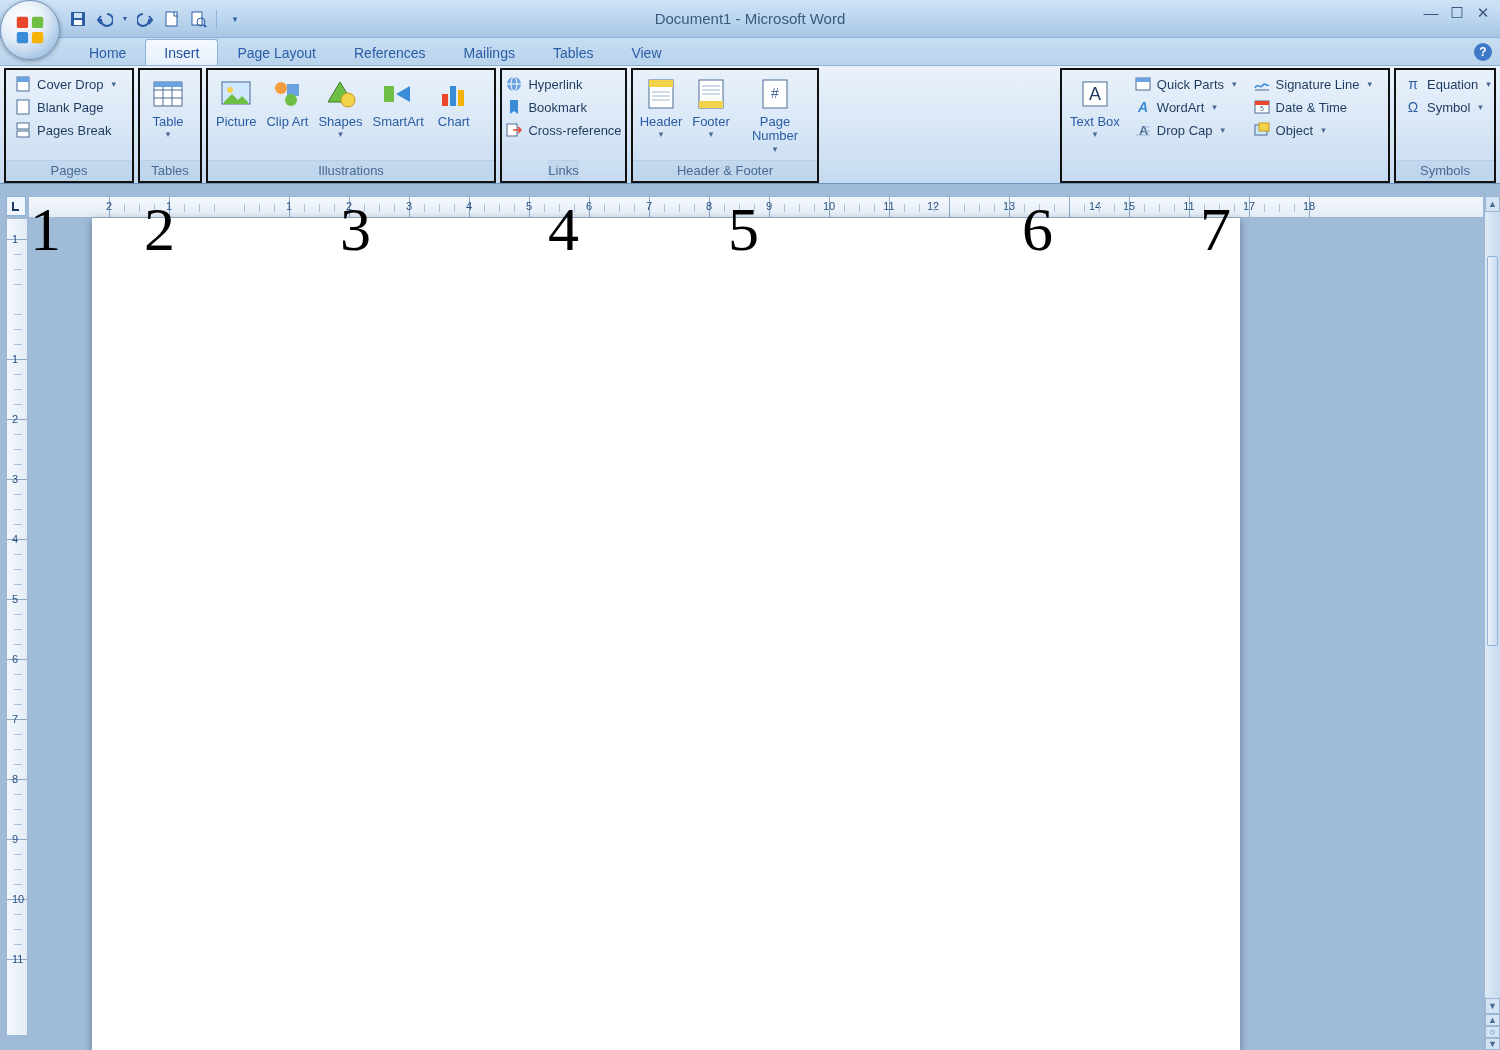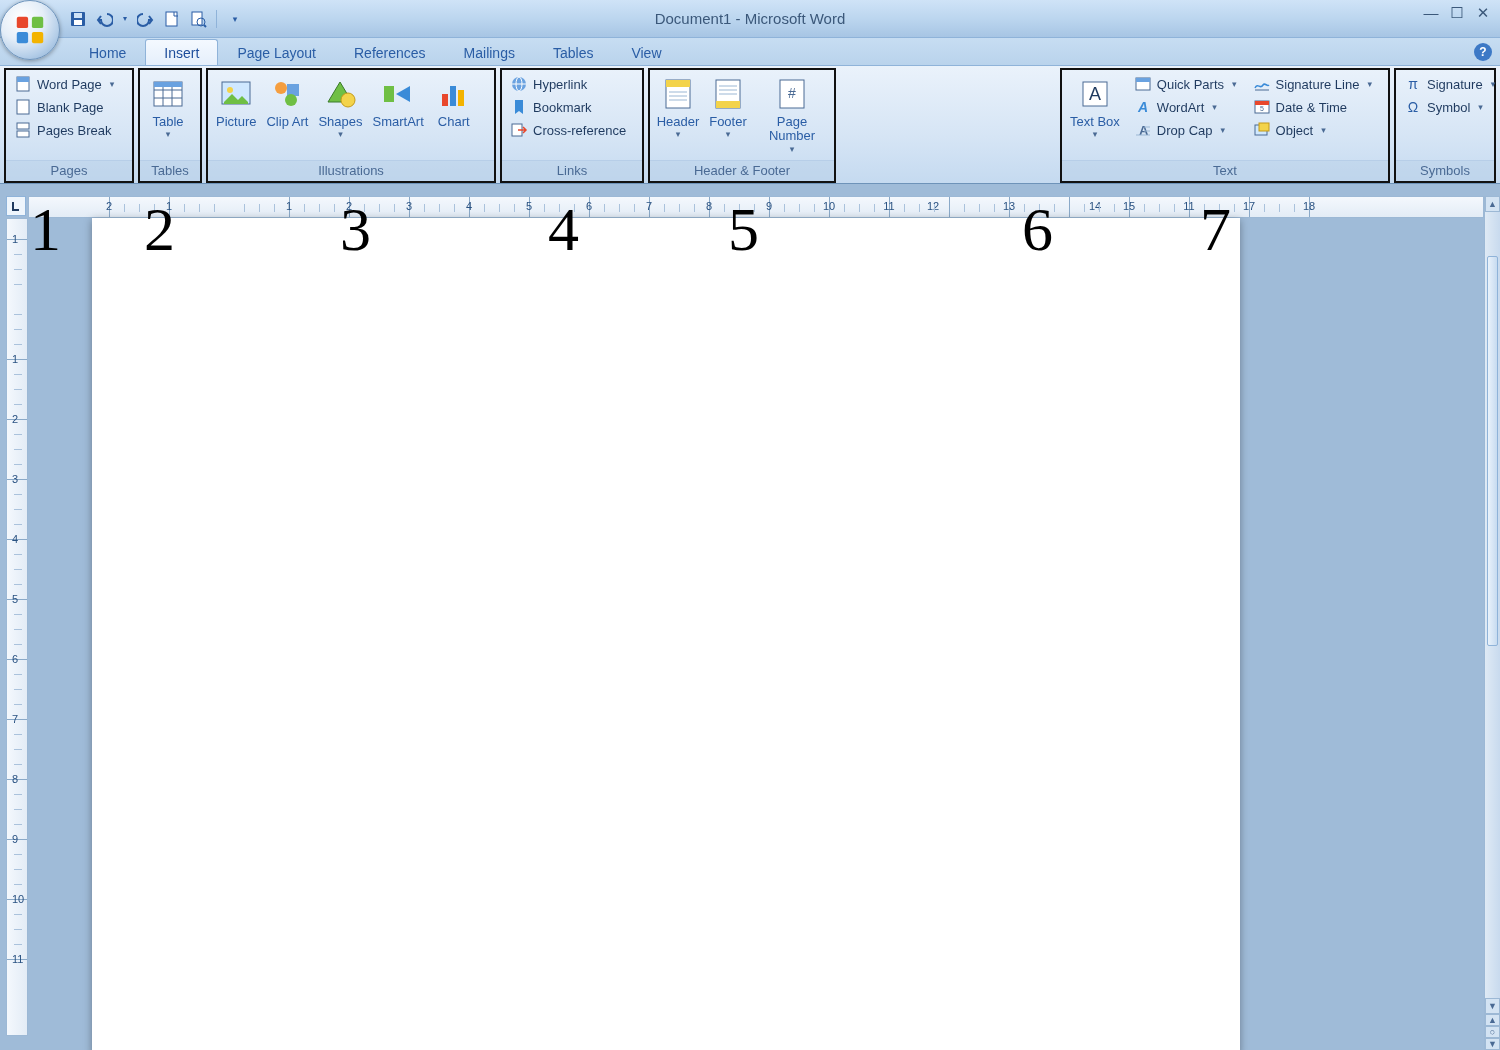--- a/index.html
+++ b/index.html
@@ -32,21 +32,21 @@
   .small-btn { display:flex; align-items:center; gap:5px; font-size:13px; color:#1f3a5f; padding:2px 4px; white-space:nowrap; }
   .small-btn svg { width:18px; height:18px; flex:none; }
   .dd::after { content:"▾"; font-size:9px; color:#4a6a94; margin-left:3px; }
   .big-btn { display:flex; flex-direction:column; align-items:center; justify-content:flex-start; padding:2px 4px; min-width:48px; }
   .big-btn .ico { width:38px; height:38px; display:flex; align-items:center; justify-content:center; margin-bottom:2px; }
   .big-btn .ico svg { width:36px; height:36px; }
   .big-btn .lab { font-size:13px; color:#2a5da5; text-align:center; line-height:1.1; }
   .big-btn .sub { font-size:9px; color:#4a6a94; }
 
   
-  .g1{width:130px;} .g2{width:64px;} .g3{width:290px;} .g4{width:144px;} .g5{width:188px;} .g6{width:330px;} .g7{width:102px;}
+  .g1{width:130px;} .g2{width:64px;} .g3{width:290px;} .g4{width:127px;align-items:center;} .g5{width:188px;} .g6{width:330px;} .g7{width:102px;}
   .gap { flex:1 0 8px; }
 
   
   .workarea { position:absolute; top:184px; left:0; right:0; bottom:0; background:#9fbbd8; }
   .hruler { position:absolute; top:12px; left:28px; right:16px; height:22px; background:linear-gradient(to bottom,#f4f8fd,#e3ecf6); border:1px solid #9cb8d5; font-size:10px; color:#4a6a94; overflow:hidden; }
   .hruler .tick { position:absolute; top:0; width:1px; height:22px; background:#8aa9c8; }
   .hruler .ticklab { position:absolute; top:3px; font-size:11px; color:#2a5282; transform:translateX(-50%); }
   .hruler .minor { position:absolute; top:7px; width:1px; height:8px; background:#aac2dc; }
   .vruler { position:absolute; top:34px; left:6px; width:22px; bottom:14px; background:linear-gradient(to right,#f4f8fd,#e3ecf6); border:1px solid #9cb8d5; overflow:hidden; }
   .vruler .vtick { position:absolute; left:0; height:1px; width:22px; background:#8aa9c8; }
@@ -135,21 +135,21 @@
 <div class="ribbon">
 
   <div class="group g1">
     <div class="group-body">
       <div class="vlist">
         <div class="small-btn dd">
           <svg viewBox="0 0 18 18">
               <rect x="3" y="2" width="12" height="14" fill="#fff" stroke="#4a6a94"></rect>
               <rect x="3" y="2" width="12" height="5" fill="#6aa2e0"></rect>
             </svg>
-          <span>Word Page</span>
+          <span>Cover Drop</span>
         </div>
         <div class="small-btn">
           <svg viewBox="0 0 18 18">
               <rect x="3" y="2" width="12" height="14" fill="#fff" stroke="#4a6a94"></rect>
             </svg>
           <span>Blank Page</span>
         </div>
         <div class="small-btn">
           <svg viewBox="0 0 18 18">
               <rect x="3" y="2" width="12" height="6" fill="#fff" stroke="#4a6a94"></rect>
@@ -364,31 +364,30 @@
         </div>
         <div class="small-btn dd">
           <svg viewBox="0 0 18 18">
               <rect x="2" y="4" width="12" height="10" fill="#cfe8ff" stroke="#4a6a94"></rect>
               <rect x="6" y="2" width="10" height="8" fill="#f3d34a" stroke="#c49a1a"></rect>
             </svg>
           <span>Object</span>
         </div>
       </div>
     </div>
-    <div class="group-label">Text</div>
   </div>
 
   <div class="group g7">
     <div class="group-body">
       <div class="vlist">
         <div class="small-btn dd">
           <svg viewBox="0 0 18 18">
               <text x="9" y="14" font-size="14" text-anchor="middle" fill="#2a5da5">π</text>
             </svg>
-          <span>Signature</span>
+          <span>Equation</span>
         </div>
         <div class="small-btn dd">
           <svg viewBox="0 0 18 18">
               <text x="9" y="14" font-size="14" text-anchor="middle" fill="#2a5da5">Ω</text>
             </svg>
           <span>Symbol</span>
         </div>
       </div>
     </div>
     <div class="group-label">Symbols</div>

